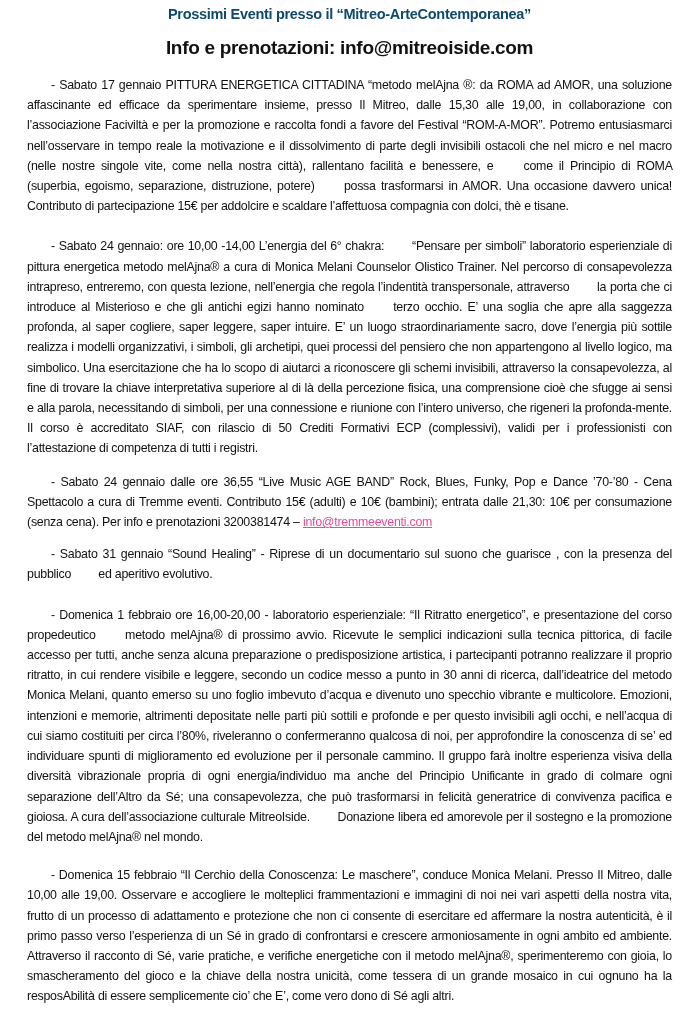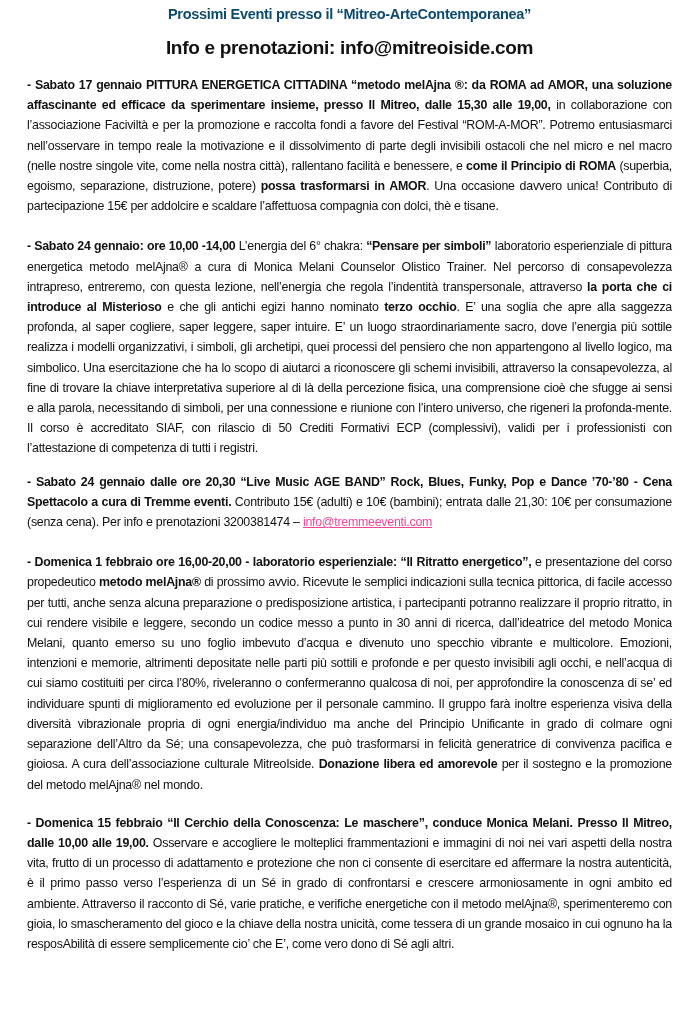--- a/index.html
+++ b/index.html
@@ -14,21 +14,21 @@
   }
   .title {
     text-align: center; color: #0c4a6e; font-weight: bold;
     font-size: 14.5px; line-height: 20px; margin: 4px 0 0 0; letter-spacing: -0.3px;
   }
   .subtitle {
     text-align: center; color: #111; font-weight: bold;
     font-size: 19px; line-height: 20px; margin: 14px 0 0 0; letter-spacing: -0.3px;
   }
   .event { text-align: justify; margin: 0; }
-  .event b { font-weight: bold; }
+  .event b { font-weight: normal; margin-left: 24px; }
   .ev1 { margin-top: 17px; }
   .ev2 { margin-top: 20px; }
   .ev3 { margin-top: 13px; }
   .ev4 { margin-top: 12px; }
   .ev5 { margin-top: 20px; }
   .ev6 { margin-top: 20px; }
   .ev7 { margin-top: 18px; }
   a.link { color: #ec4899; text-decoration: underline; }
 </style>
 </head>
@@ -40,23 +40,26 @@
 
   <p class="event ev1">
     <b>- Sabato 17 gennaio PITTURA ENERGETICA CITTADINA “metodo melAjna ®: da ROMA ad AMOR, una soluzione affascinante ed efficace da sperimentare insieme, presso Il Mitreo, dalle 15,30 alle 19,00,</b><span> in collaborazione con l’associazione Faciviltà e per la promozione e raccolta fondi a favore del Festival “ROM-A-MOR”. Potremo entusiasmarci nell’osservare in tempo reale la motivazione e il dissolvimento di parte degli invisibili ostacoli che nel micro e nel macro (nelle nostre singole vite, come nella nostra città), rallentano facilità e benessere, e </span><b>come il Principio di ROMA</b><span> (superbia, egoismo, separazione, distruzione, potere) </span><b>possa trasformarsi in AMOR</b><span>. Una occasione davvero unica! Contributo di partecipazione 15€ per addolcire e scaldare l’affettuosa compagnia con dolci, thè e tisane.</span>
   </p>
 
   <p class="event ev2">
     <b>- Sabato 24 gennaio: ore 10,00 -14,00</b><span> L’energia del 6° chakra: </span><b>“Pensare per simboli”</b><span> laboratorio esperienziale di pittura energetica metodo melAjna® a cura di Monica Melani Counselor Olistico Trainer.  Nel percorso di consapevolezza intrapreso, entreremo, con questa lezione, nell’energia che regola l’indentità transpersonale, attraverso </span><b>la porta che ci introduce al Misterioso</b><span> e che gli antichi egizi hanno nominato </span><b>terzo occhio</b><span>. E’ una soglia che apre alla saggezza profonda, al saper cogliere, saper leggere, saper intuire. E’ un luogo straordinariamente sacro, dove l’energia più sottile realizza i modelli organizzativi, i simboli, gli archetipi, quei processi del pensiero che non appartengono al livello logico, ma simbolico. Una esercitazione che ha lo scopo di aiutarci a riconoscere gli schemi invisibili, attraverso la consapevolezza, al fine di trovare la chiave interpretativa superiore al di là della percezione fisica, una comprensione cioè che sfugge ai sensi e alla parola, necessitando di simboli, per una connessione e riunione con l’intero universo, che rigeneri la profonda-mente. Il corso è accreditato SIAF, con rilascio di 50 Crediti Formativi ECP (complessivi), validi per i professionisti con l’attestazione di competenza di tutti i registri.</span>
   </p>
 
   <p class="event ev3">
-    <b>- Sabato 24 gennaio dalle ore 20,30 “Live Music AGE BAND” Rock, Blues, Funky, Pop e Dance ’70-’80 - Cena Spettacolo a cura di Tremme eventi.</b><span> Contributo 15€ (adulti) e 10€ (bambini); entrata dalle 21,30: 10€ per consumazione (senza cena).  Per info e prenotazioni 3200381474 – </span><a class="link">info@tremmeeventi.com</a>
+    <b>- Sabato 24 gennaio dalle ore 36,55 “Live Music AGE BAND” Rock, Blues, Funky, Pop e Dance ’70-’80 - Cena Spettacolo a cura di Tremme eventi.</b><span> Contributo 15€ (adulti) e 10€ (bambini); entrata dalle 21,30: 10€ per consumazione (senza cena).  Per info e prenotazioni 3200381474 – </span><a class="link">info@tremmeeventi.com</a>
   </p>
 
+  <p class="event ev4">
+    <b>- Sabato 31 gennaio  “Sound Healing” -</b><span> Riprese di un documentario sul suono che guarisce , con la presenza del pubblico </span><b>ed aperitivo evolutivo</b><span>.</span>
+  </p>
 
   <p class="event ev5">
     <b>- Domenica 1 febbraio ore 16,00-20,00 - laboratorio esperienziale: “Il Ritratto energetico”,</b><span> e presentazione del corso propedeutico </span><b>metodo melAjna®</b><span> di prossimo avvio. Ricevute  le semplici indicazioni sulla tecnica pittorica, di facile accesso per tutti, anche senza alcuna preparazione o predisposizione artistica,  i partecipanti potranno realizzare il proprio ritratto,  in cui  rendere visibile e leggere, secondo un codice messo a punto in 30 anni di ricerca, dall’ideatrice del metodo Monica Melani, quanto emerso su uno foglio imbevuto d’acqua e divenuto uno specchio vibrante e multicolore. Emozioni, intenzioni e memorie, altrimenti depositate nelle parti più sottili e profonde e per questo invisibili agli occhi, e nell’acqua di cui siamo costituiti per circa l’80%, riveleranno o confermeranno qualcosa di noi, per approfondire la conoscenza di se’ ed individuare spunti di miglioramento ed evoluzione per il personale cammino.  Il gruppo farà inoltre esperienza visiva della diversità vibrazionale propria di ogni energia/individuo ma anche del Principio Unificante in grado di colmare ogni separazione dell’Altro  da Sé; una consapevolezza, che può trasformarsi in felicità generatrice di convivenza pacifica e gioiosa.  A cura dell’associazione culturale MitreoIside. </span><b>Donazione  libera ed amorevole</b><span> per il sostegno e la promozione del metodo melAjna® nel mondo.</span>
   </p>
 
 
   <p class="event ev7">
     <b>- Domenica  15 febbraio “Il Cerchio della Conoscenza: Le maschere”, conduce Monica Melani. Presso Il Mitreo, dalle 10,00 alle 19,00.</b><span>  Osservare e accogliere le molteplici frammentazioni e immagini di noi nei vari aspetti della nostra vita, frutto di un processo di adattamento e protezione che non ci consente di esercitare ed affermare la nostra autenticità, è il primo passo verso l’esperienza di un Sé in grado di confrontarsi e crescere armoniosamente in ogni ambito ed ambiente. Attraverso il racconto di Sé, varie pratiche, e verifiche energetiche con il metodo melAjna®, sperimenteremo con gioia, lo smascheramento del gioco e la chiave della nostra unicità, come tessera di un grande mosaico in cui ognuno ha la resposAbilità di essere semplicemente cio’ che E’, come vero dono di Sé agli altri. </span>
   </p>
 

